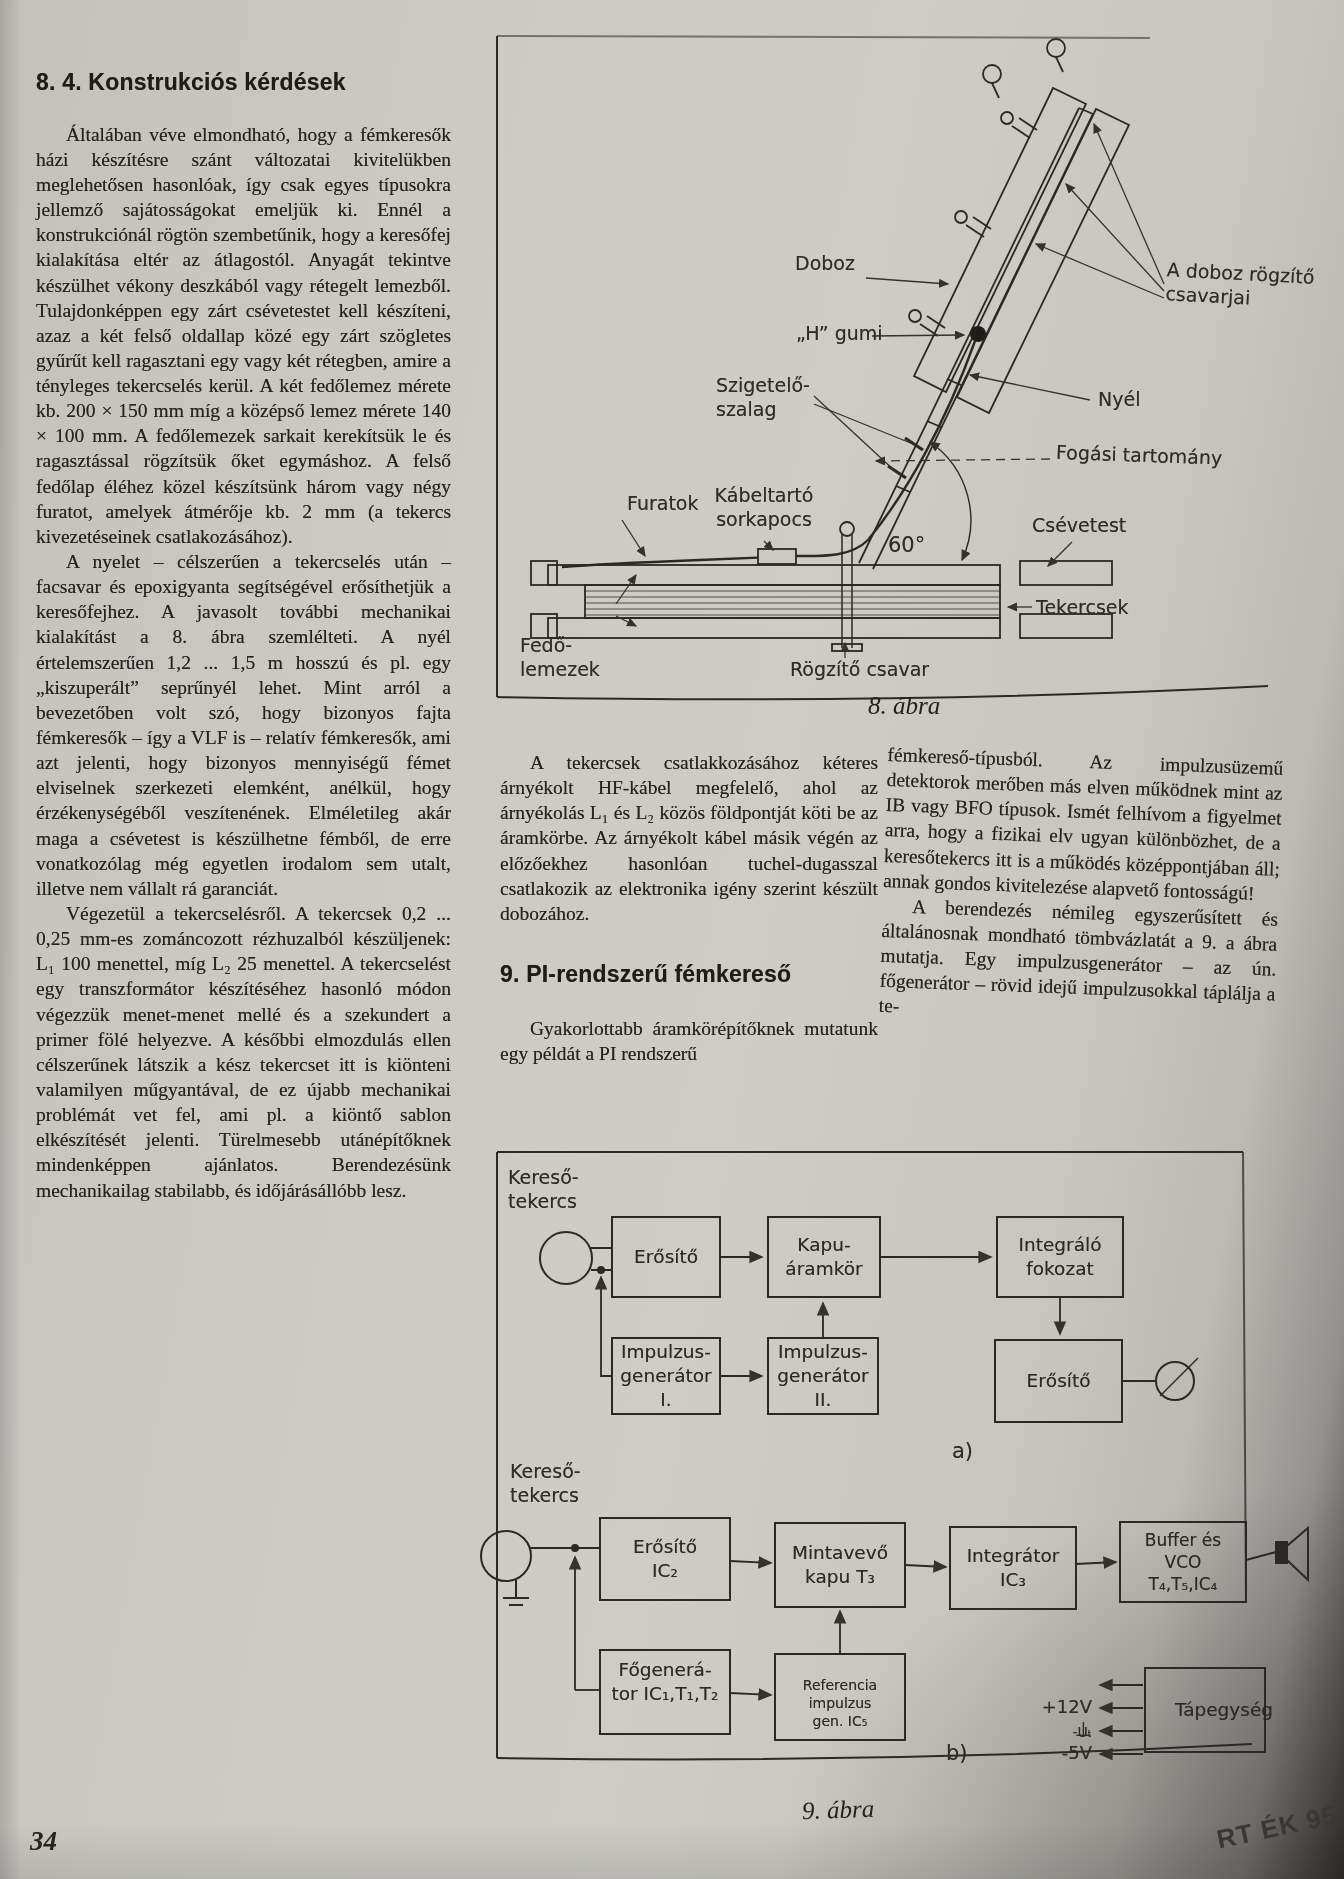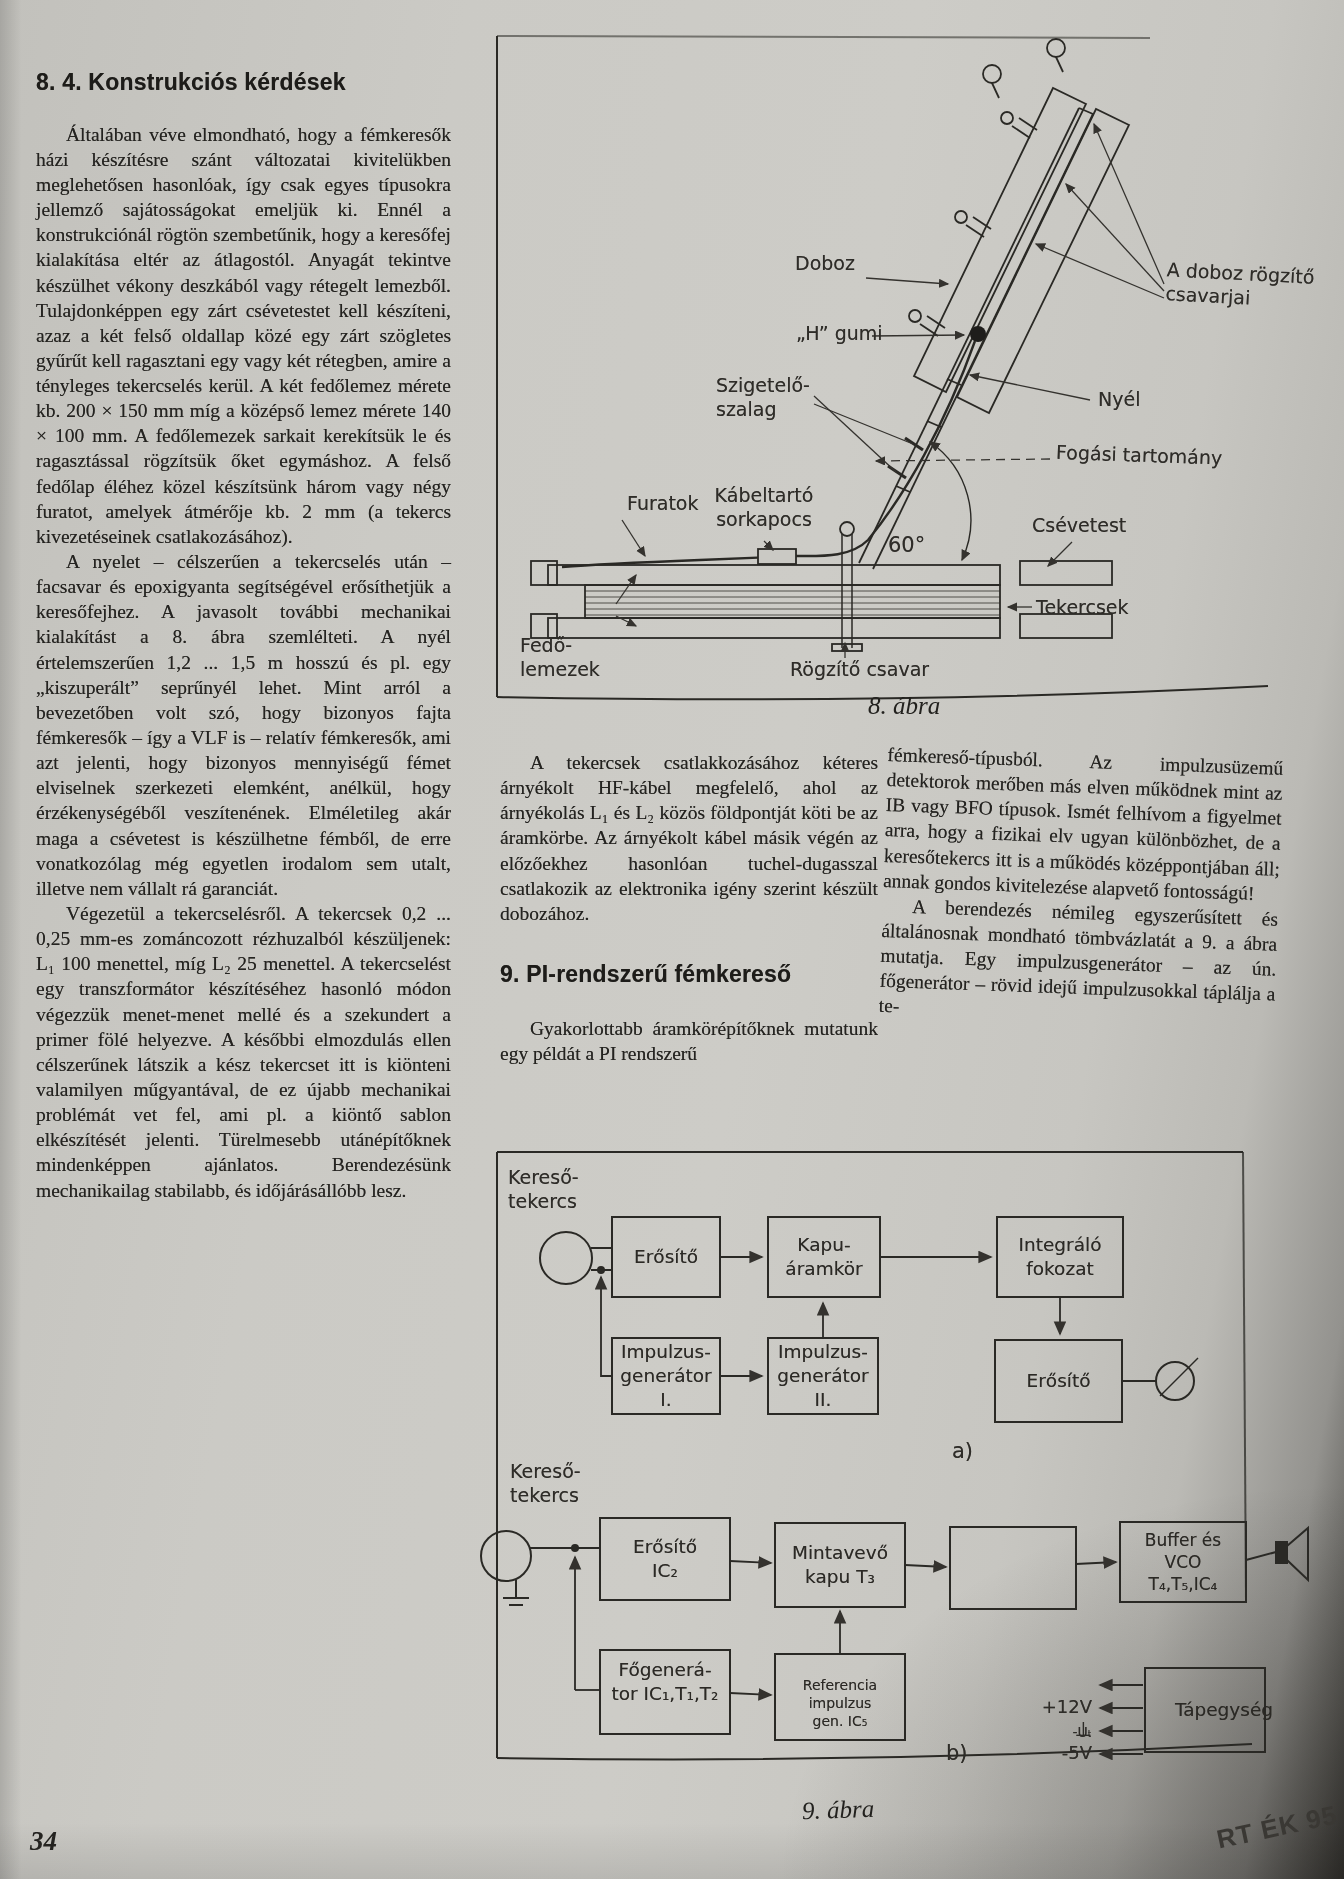--- a/index.html
+++ b/index.html
@@ -241,20 +241,22 @@
 generátor II.</div>
   <div class="boxlbl" style="left:995px;top:1340px;width:127px;height:82px;">Erősítő</div>
   <div class="lbl" style="left:952px;top:1438px;font-size:21px;">a)</div>
 
   <div class="lbl" style="left:510px;top:1460px;">Kereső-
 tekercs</div>
   <div class="boxlbl" style="left:600px;top:1518px;width:130px;height:82px;">Erősítő
 IC₂</div>
   <div class="boxlbl" style="left:775px;top:1523px;width:130px;height:84px;">Mintavevő
 kapu T₃</div>
+  <div class="boxlbl" style="left:950px;top:1527px;width:126px;height:82px;">Integrátor
+IC₃</div>
   <div class="boxlbl" style="left:1120px;top:1522px;width:126px;height:80px;font-size:17px;">Buffer és
 VCO
 T₄,T₅,IC₄</div>
   <div class="boxlbl" style="left:600px;top:1650px;width:130px;height:64px;">Főgenerá-
 tor IC₁,T₁,T₂</div>
   <div class="boxlbl" style="left:775px;top:1654px;width:130px;height:98px;font-size:14px;">Referencia
 impulzus
 gen. IC₅</div>
   <div class="boxlbl" style="left:1145px;top:1668px;width:144px;height:84px;padding-left:7px;">Tápegység</div>
   <div class="lbl" style="left:1022px;top:1724px;width:70px;text-align:right;font-size:14px;">-Uₜ</div>

